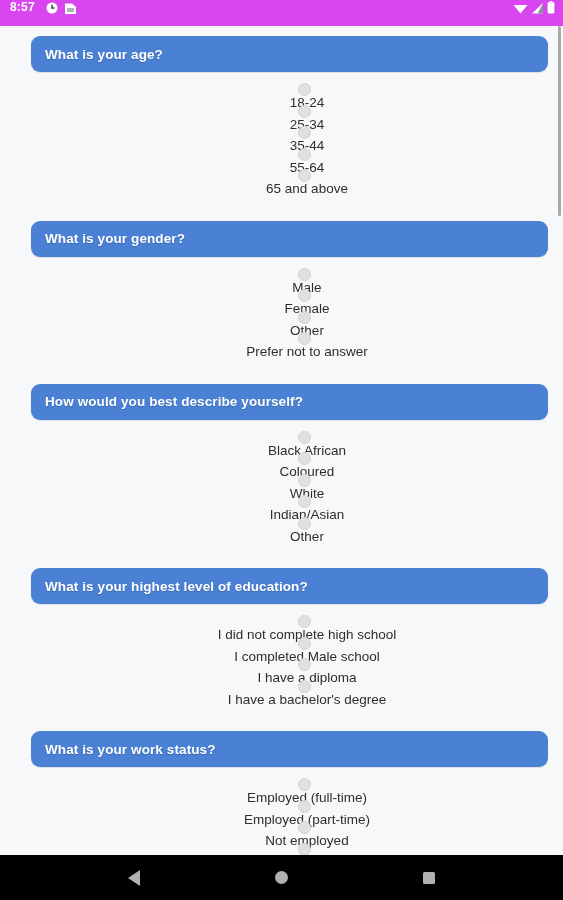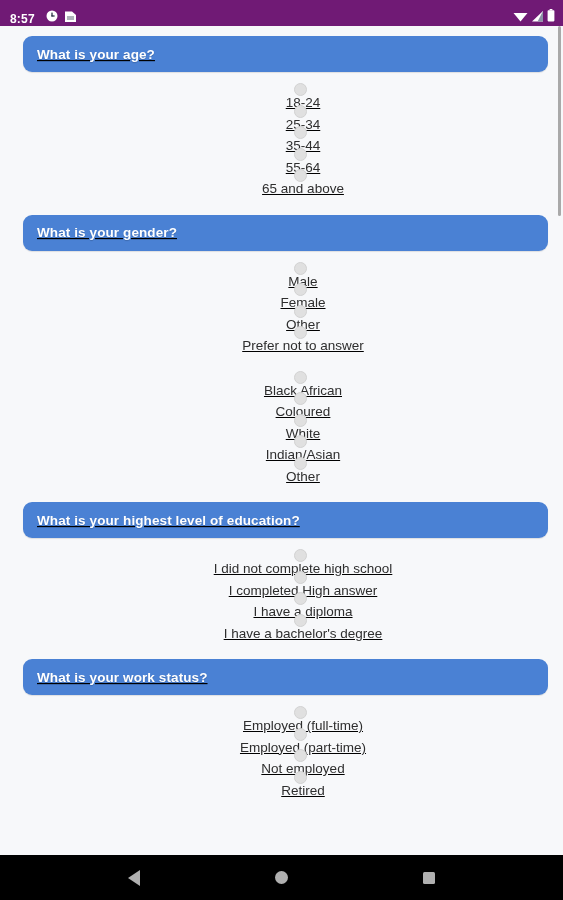--- a/index.html
+++ b/index.html
@@ -21,23 +21,23 @@
     height: 900px;
     background: #f7f8fa;
     display: flex;
     flex-direction: column;
   }
 
   
   .statusbar {
     height: 26px;
     flex: 0 0 26px;
-    background: #701a75;
-    display: flex;
-    align-items: flex-end;
+    background: #d946ef;
+    display: flex;
+    align-items: flex-start;
     padding: 0 8px 0 10px;
     color: #ffffff;
   }
   .sb-time {
     font-size: 12px;
     font-weight: bold;
     letter-spacing: .2px;
     color: #ffffff;
   }
   .sb-left-icons {
@@ -59,21 +59,21 @@
     position: relative;
     flex: 1 1 auto;
     overflow: hidden;
     background: #f7f8fa;
   }
   .content {
     padding: 10px 0 0 0;
   }
 
   
-  .qblock { padding: 0 0 0 8px; text-decoration: underline; }
+  .qblock { padding: 0 0 0 16px; }
 
   .qheader {
     margin: 0 15px;
     background: #4a81d4;
     border-radius: 9px;
     height: 36px;
     display: flex;
     align-items: center;
     padding: 0 14px;
     box-shadow: 0 1px 1px rgba(0,0,0,0.10);
@@ -106,21 +106,21 @@
     margin-right: 5px;
   }
   .opt-label {
     font-size: 13.5px;
     color: #2e2e2e;
     white-space: nowrap;
     line-height: 1;
   }
 
   
-  .qblock + .qblock .qheader { margin-top: 12px; }
+  .qblock + .qblock .qheader { margin-top: 18px; }
 
   
   .scrollbar-track {
     position: absolute;
     top: 0;
     right: 0;
     width: 4px;
     height: 100%;
     background: transparent;
   }
@@ -261,20 +261,23 @@
             <span class="opt-label">Other</span>
           </label>
           <label class="opt">
             <span class="radio"></span>
             <span class="opt-label">Prefer not to answer</span>
           </label>
         </div>
       </div>
 
       <div class="qblock">
+        <div class="qheader">
+          <span class="qheader-text">How would you best describe yourself?</span>
+        </div>
         <div class="options">
           <label class="opt">
             <span class="radio"></span>
             <span class="opt-label">Black African</span>
           </label>
           <label class="opt">
             <span class="radio"></span>
             <span class="opt-label">Coloured</span>
           </label>
           <label class="opt">
@@ -296,21 +299,21 @@
         <div class="qheader">
           <span class="qheader-text">What is your highest level of education?</span>
         </div>
         <div class="options">
           <label class="opt">
             <span class="radio"></span>
             <span class="opt-label">I did not complete high school</span>
           </label>
           <label class="opt">
             <span class="radio"></span>
-            <span class="opt-label">I completed High answer</span>
+            <span class="opt-label">I completed Male school</span>
           </label>
           <label class="opt">
             <span class="radio"></span>
             <span class="opt-label">I have a diploma</span>
           </label>
           <label class="opt">
             <span class="radio"></span>
             <span class="opt-label">I have a bachelor's degree</span>
           </label>
         </div>

